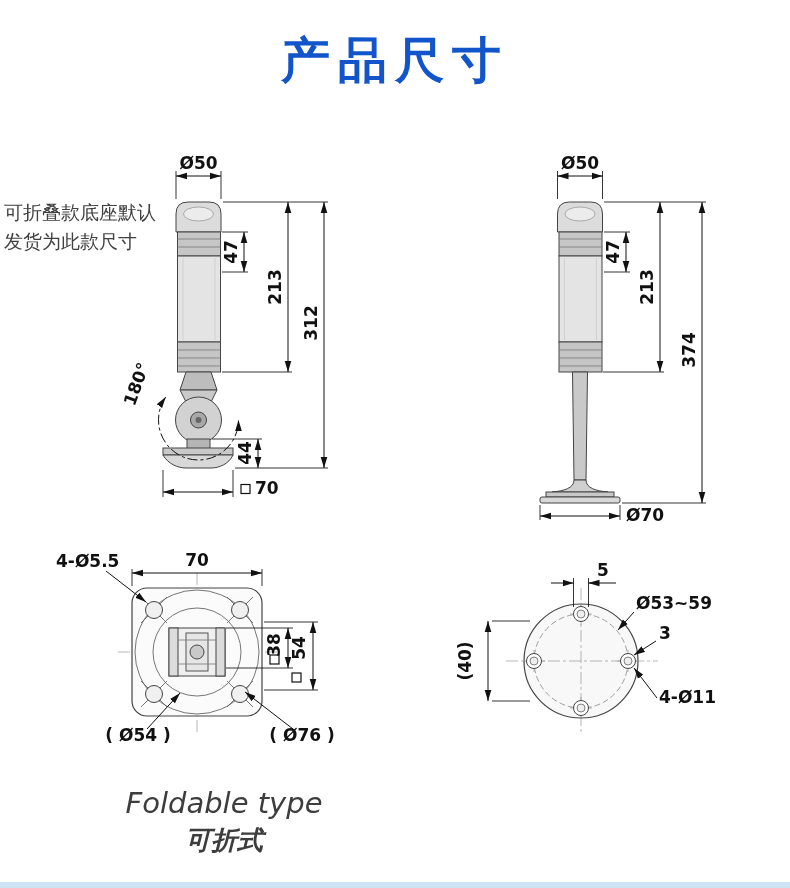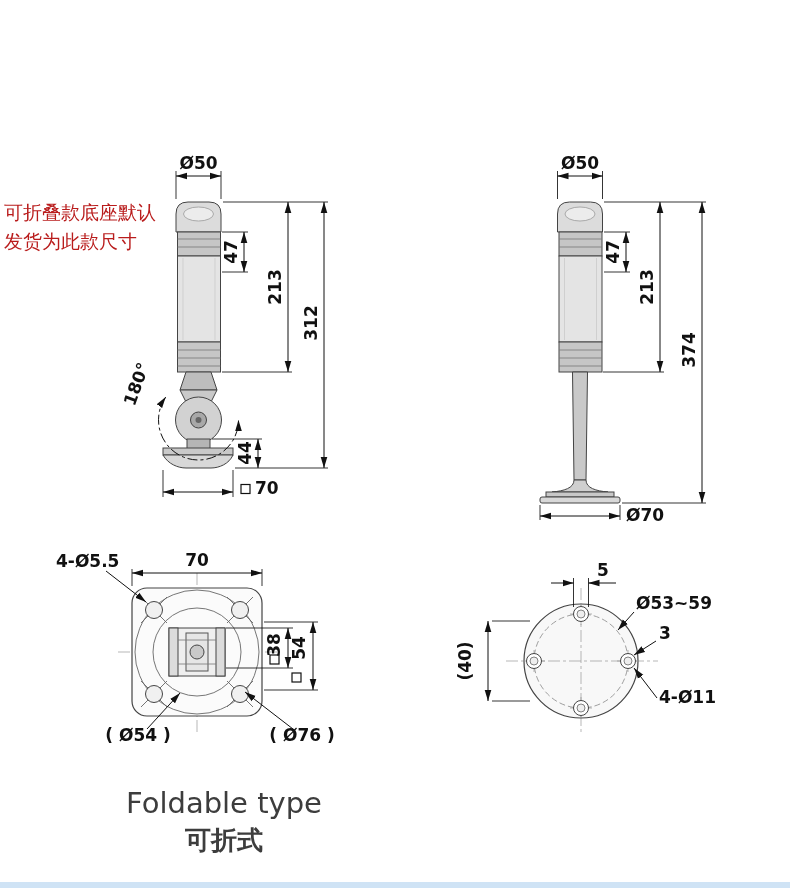--- a/index.html
+++ b/index.html
@@ -1,39 +1,40 @@
 <!DOCTYPE html>
 <html><head>
 <meta charset="utf-8">
 <style>
   html,body{margin:0;padding:0;background:#fff;}
   #page{position:relative;width:790px;height:888px;background:#ffffff;overflow:hidden;
         font-family:"DejaVu Sans","Liberation Sans",sans-serif;}
   #title{position:absolute;top:28px;left:0;width:100%;text-align:center;
          font-size:49px;font-weight:bold;color:#1254c9;letter-spacing:8px;}
   #note{position:absolute;left:4px;top:198px;width:176px;font-size:19px;line-height:1.55;
-        color:#b91c1c;white-space:pre-line;}
-  .caption{position:absolute;text-align:center;color:#3d3d3d;}
+        color:#404040;white-space:pre-line;}
+  .caption{position:absolute;text-align:center;color:#3d3d3d;font-style:italic;}
   .caption .en{font-size:29px;}
   .caption .cn{font-size:26px;font-weight:bold;margin-top:3px;}
   #caption-foldable{left:84px;top:786px;width:280px;}
   #caption-pole{left:477px;top:786px;width:280px;}
   #bottom-strip{position:absolute;left:0;bottom:0;width:100%;height:6px;background:#cfe3f5;}
   svg{position:absolute;overflow:visible;}
   .e{stroke:#111;stroke-width:.85;fill:none;}
   .d{stroke:#111;stroke-width:1;fill:none;}
   .cl{stroke:#999;stroke-width:.7;fill:none;stroke-dasharray:12 3 3 3;}
   .thin{stroke:#777;stroke-width:.8;fill:none;}
   .dim-text{font:bold 17px "DejaVu Sans",sans-serif;fill:#111;}
 </style>
 </head>
 <body>
 
 <div id="page">
 
+  <div id="title">产品尺寸</div>
   <div id="note">可折叠款底座默认
 发货为此款尺寸</div>
 
   <svg width="0" height="0">
     <defs>
       <g id="tower-shape">
         <path d="M116,92 V74 Q116,62 128,62 H149 Q161,62 161,74 V92 Z" fill="#dcdcdc" stroke="#444"></path>
         <ellipse cx="138.5" cy="74" rx="15" ry="7" fill="#ececec" stroke="#999" stroke-width="0.8"></ellipse>
         <rect x="117.5" y="92" width="43" height="24" fill="#c6c6c6" stroke="#444"></rect>
         <path class="thin" d="M117.5,99 H160.5 M117.5,107 H160.5"></path>

